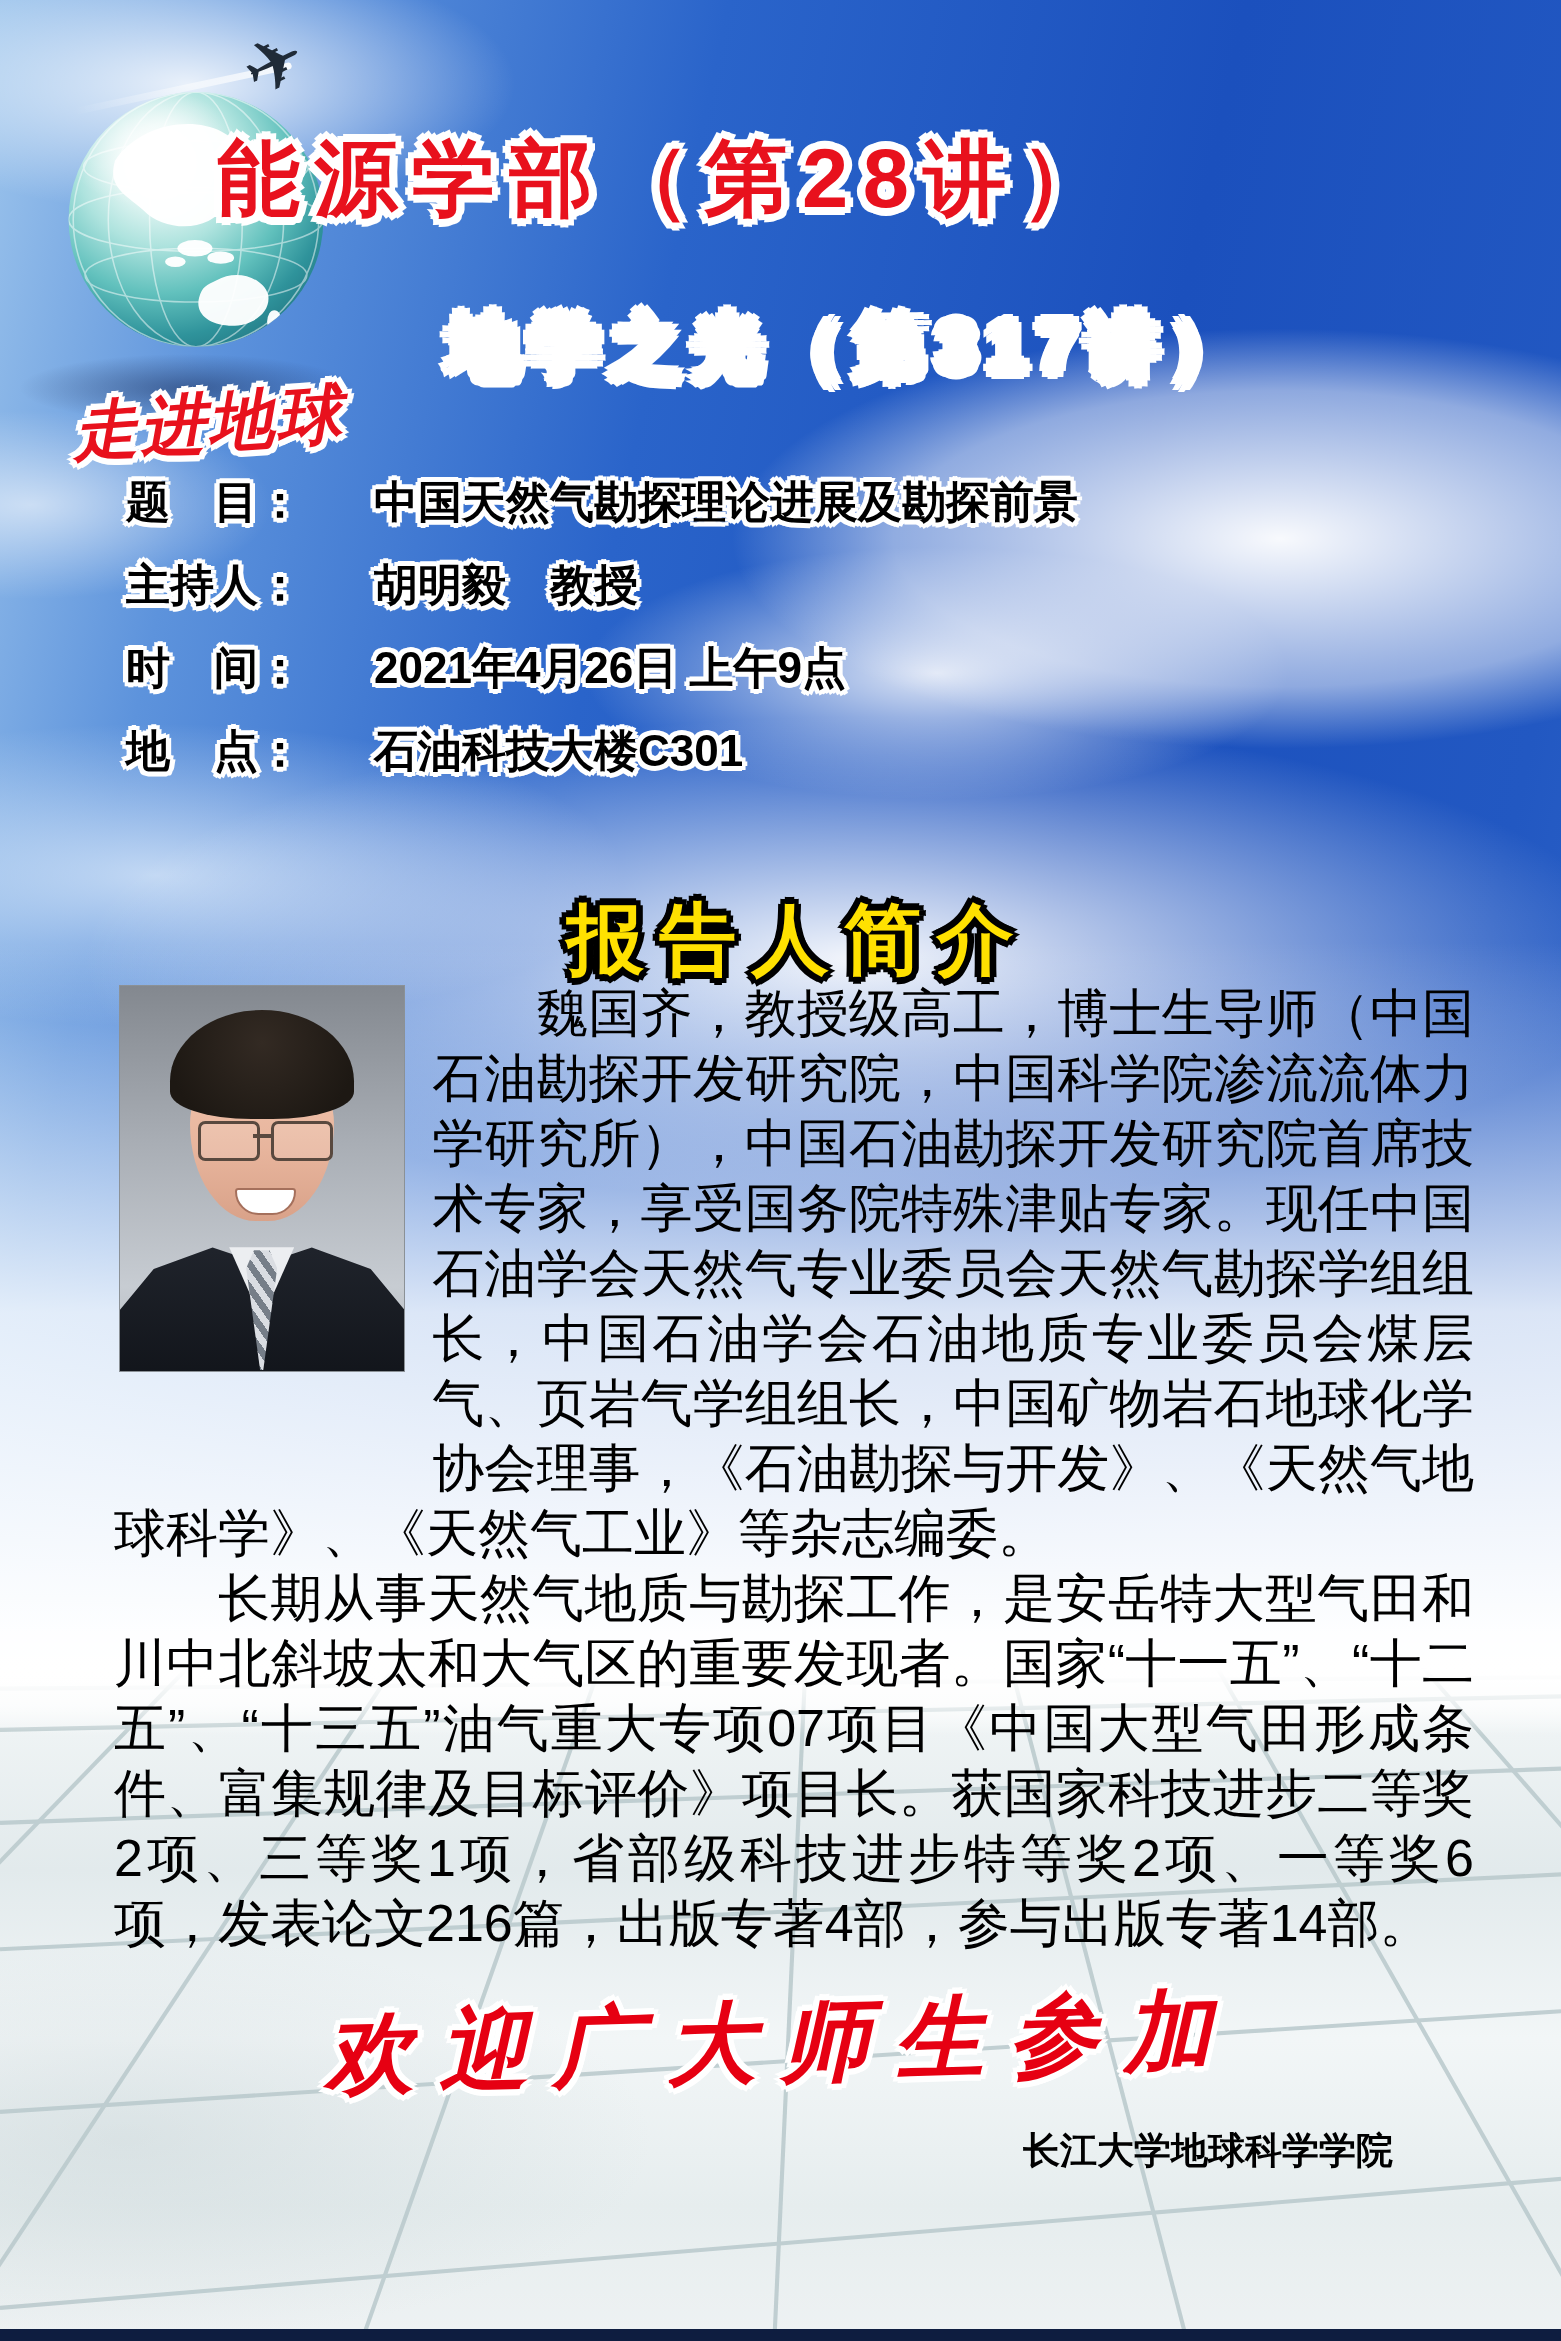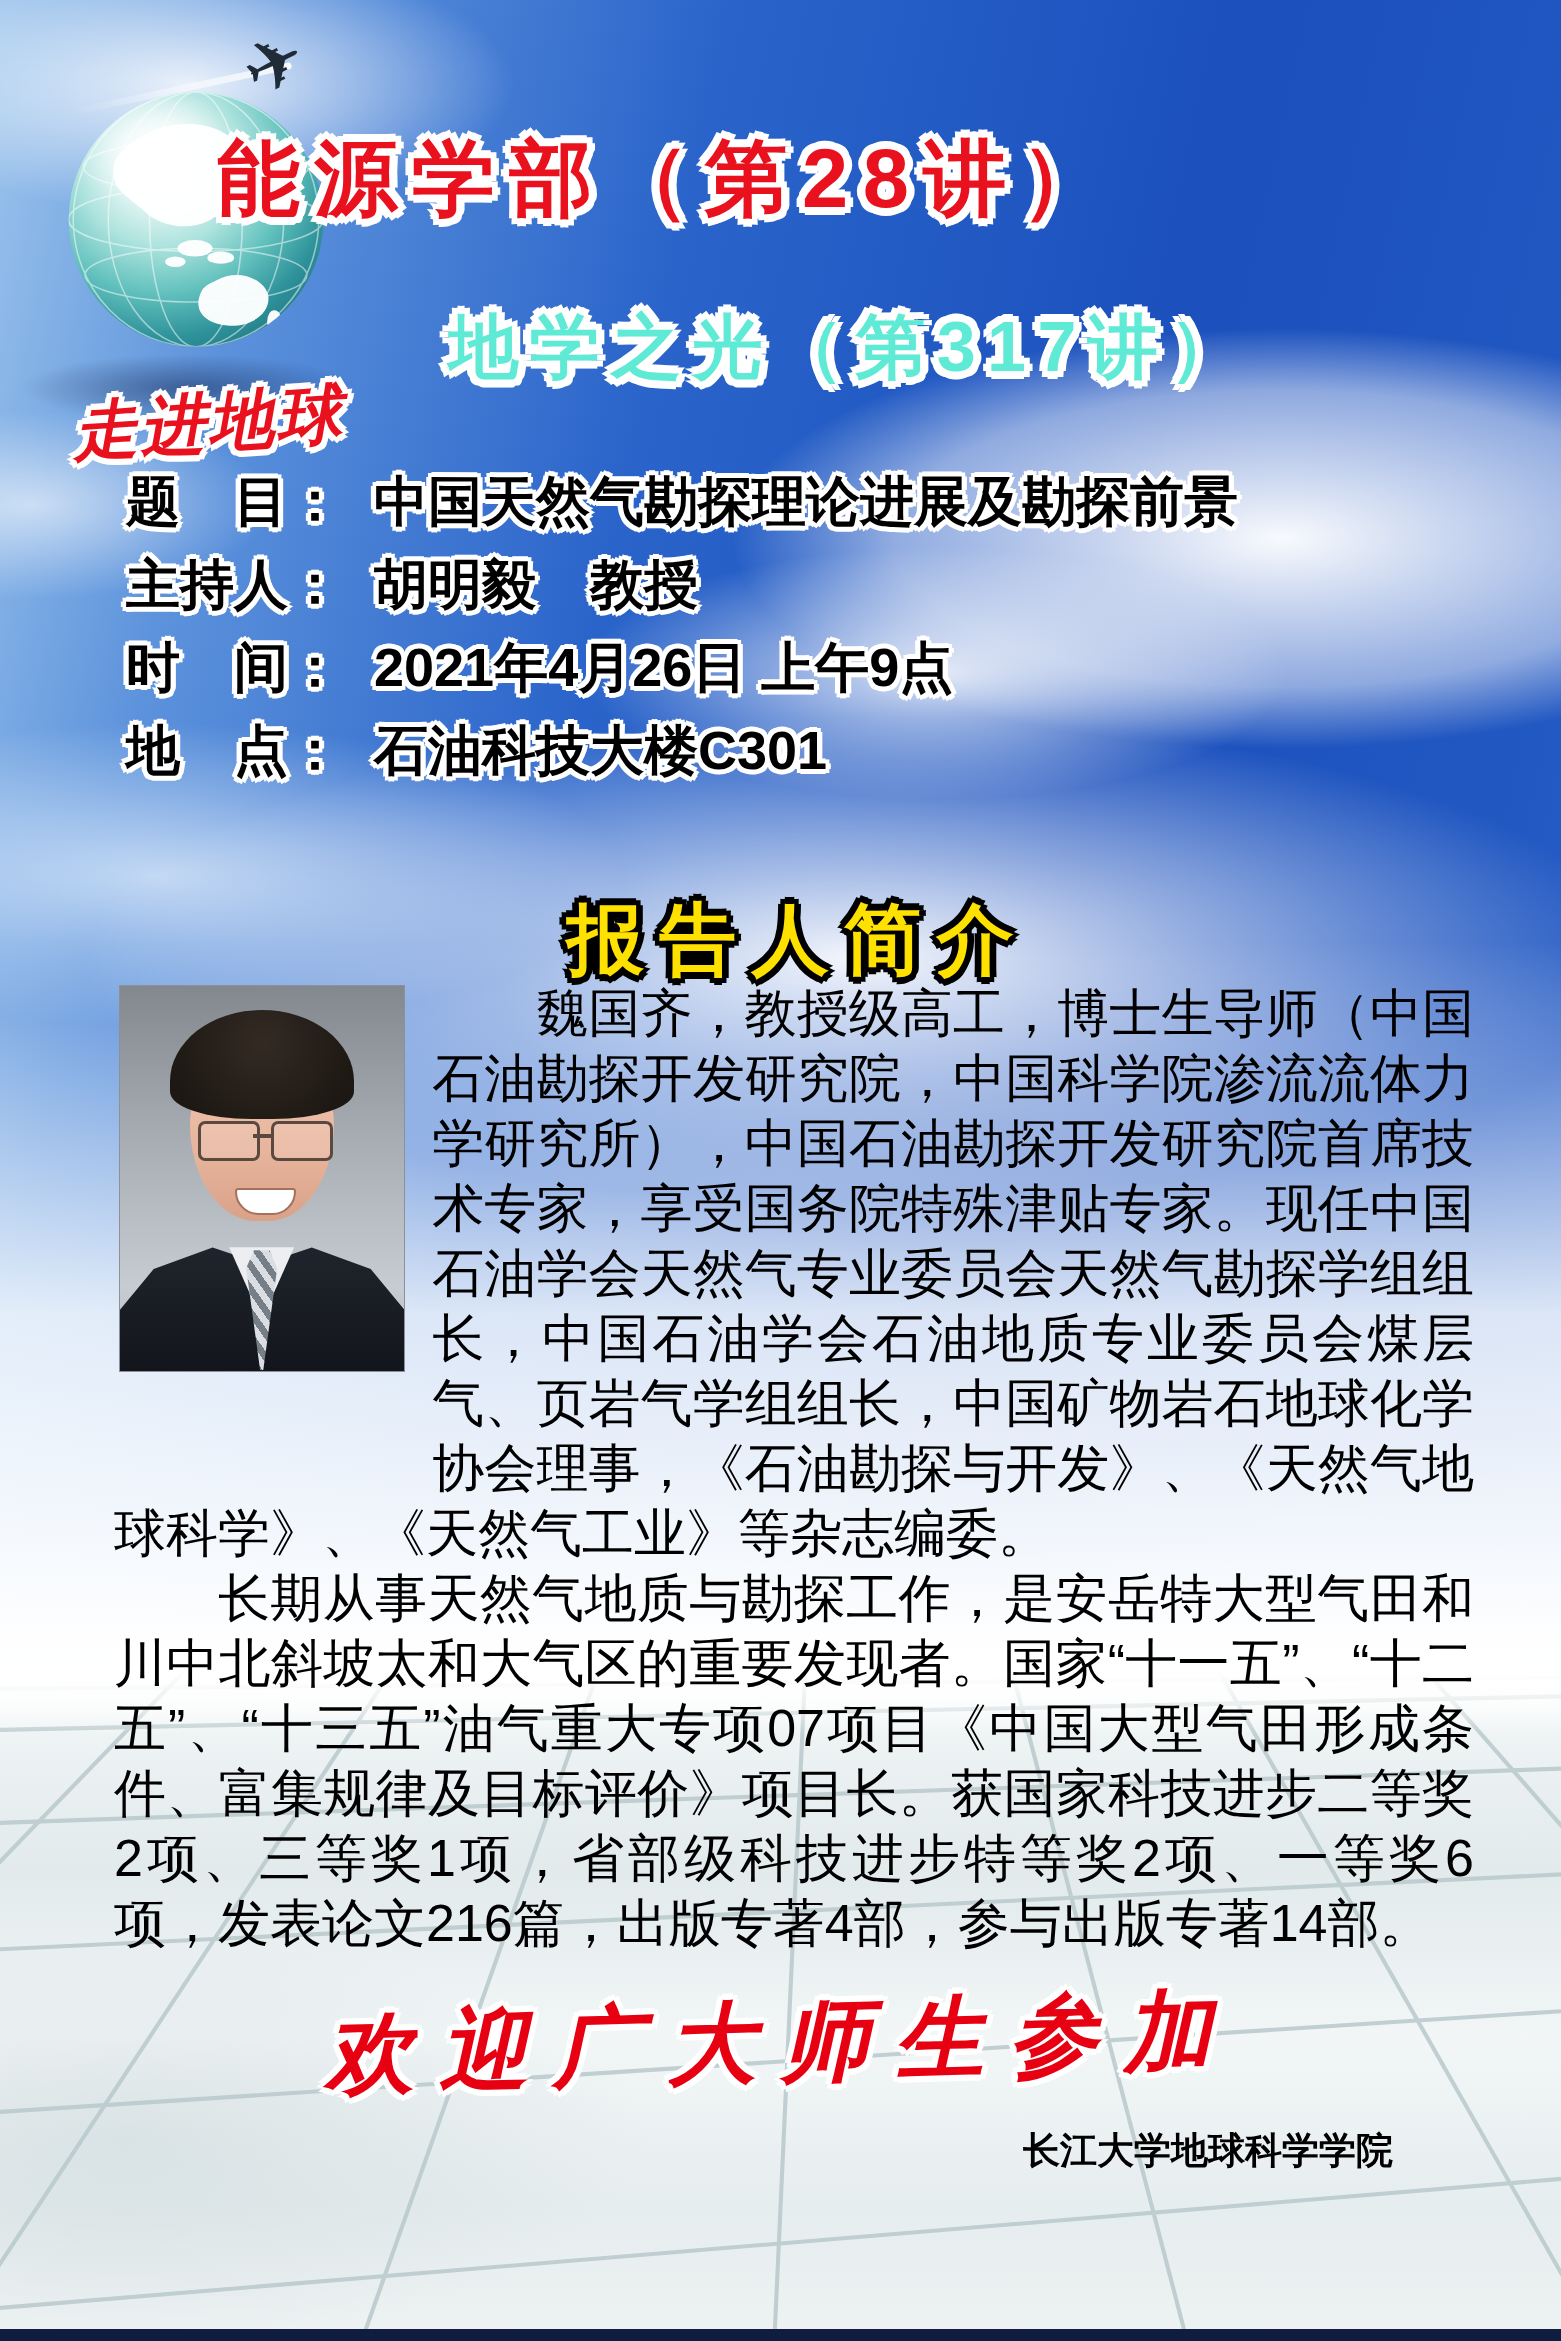--- a/index.html
+++ b/index.html
@@ -45,25 +45,25 @@
   .globe-shadow{position:absolute;left:18.6px;top:354px;width:336px;height:68px;
     background:radial-gradient(closest-side, rgba(8,18,55,.42), rgba(8,18,55,0));}
   .logo-caption{position:absolute;left:71px;top:379px;width:274px;text-align:center;
     font-family:"DejaVu Serif", serif;font-style:italic;font-weight:700;
     font-size:65px;color:#e8111d;transform:rotate(-4deg);letter-spacing:3.1px;}
 
   
   .title-1{position:absolute;left:217px;top:127px;width:1265px;text-align:left;
     font-size:83px;font-weight:700;color:#e8111d;letter-spacing:14.5px;line-height:103px;}
   .title-2{position:absolute;left:217px;top:303px;width:1265px;text-align:center;
-    font-size:70px;font-weight:700;color:#5eead4;letter-spacing:11.4px;line-height:88px;}
+    font-size:70px;font-weight:700;color:#ffffff;letter-spacing:11.4px;line-height:88px;}
 
   
   .info{position:absolute;left:126px;top:460px;width:1384px;}
-  .info-row{display:flex;height:83px;line-height:83px;font-size:54px;font-weight:700;color:#000;}
+  .info-row{display:flex;height:83px;line-height:83px;font-size:44px;font-weight:700;color:#000;}
   .info-label{flex:0 0 222px;}
   .info-value{margin-left:26px;white-space:nowrap;}
 
   
   .section-title{position:absolute;left:118px;top:889px;width:1360px;text-align:center;
     font-size:77px;font-weight:700;color:#ffe100;letter-spacing:15.5px;}
   .bio{position:absolute;left:114px;top:981px;width:1360px;color:#000;}
   .bio p{margin:0;font-size:52px;line-height:65px;text-align:justify;text-indent:2em;}
 
   

